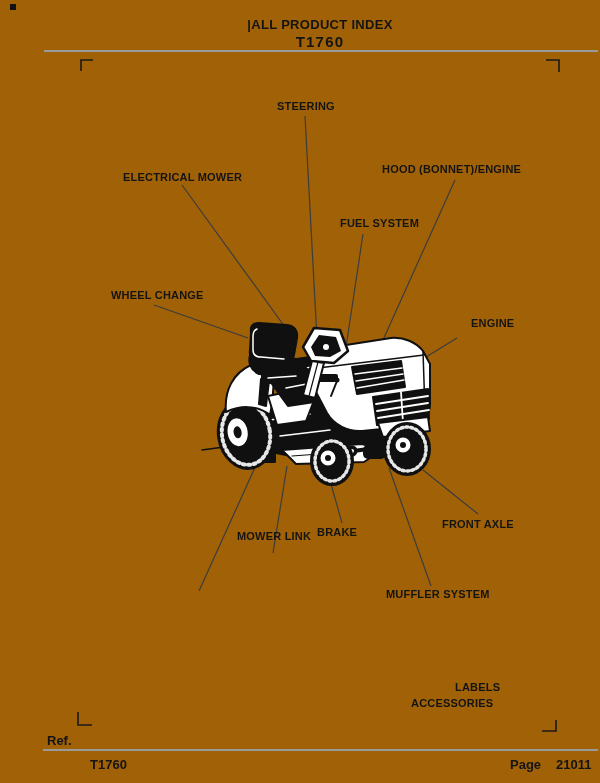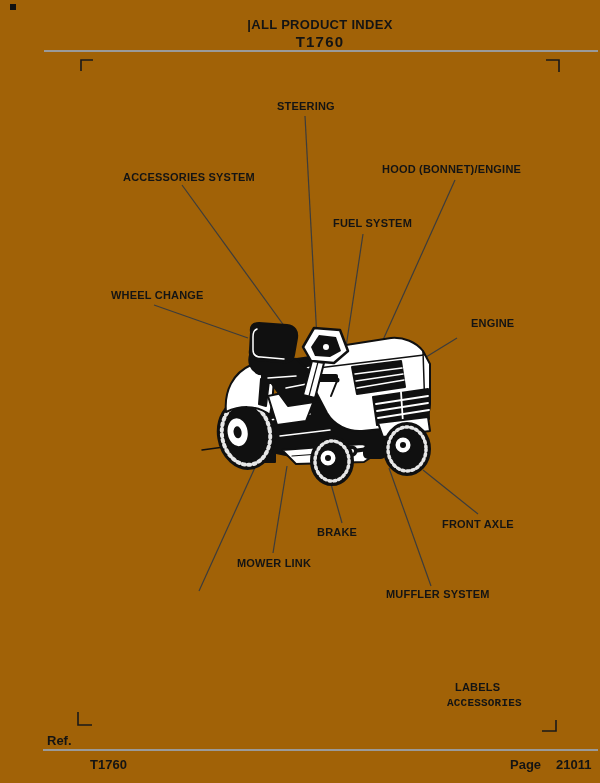--- a/index.html
+++ b/index.html
@@ -132,31 +132,31 @@
       <g>
         <ellipse cx="407" cy="449" rx="23" ry="26" fill="#101010"></ellipse>
         <ellipse cx="407" cy="449" rx="19" ry="22" stroke="#ffffff" stroke-width="3.5" stroke-dasharray="2 3" opacity=".9"></ellipse>
         <circle cx="403" cy="445" r="8.5" fill="#ffffff" stroke-width="2"></circle>
         <circle cx="403" cy="445" r="3" fill="#101010" stroke="none"></circle>
       </g>
     </g>
   </svg>
 
   <div class="lbl" style="left:277px;top:100px;">STEERING</div>
-  <div class="lbl" style="left:123px;top:171px;">ACCESSORIES SYSTEM</div>
+  <div class="lbl" style="left:123px;top:171px;">ELECTRICAL MOWER</div>
   <div class="lbl" style="left:382px;top:163px;">HOOD (BONNET)/ENGINE</div>
-  <div class="lbl" style="left:333px;top:217px;">FUEL SYSTEM</div>
+  <div class="lbl" style="left:340px;top:217px;">FUEL SYSTEM</div>
   <div class="lbl" style="left:111px;top:289px;">WHEEL CHANGE</div>
   <div class="lbl" style="left:471px;top:317px;">ENGINE</div>
   <div class="lbl" style="left:442px;top:518px;">FRONT AXLE</div>
   <div class="lbl" style="left:317px;top:526px;">BRAKE</div>
-  <div class="lbl" style="left:237px;top:557px;">MOWER LINK</div>
+  <div class="lbl" style="left:237px;top:530px;">MOWER LINK</div>
   <div class="lbl" style="left:378px;top:588px;padding-left:8px;">MUFFLER SYSTEM</div>
   <div class="lbl" style="left:455px;top:681px;">LABELS</div>
-  <div class="lbl" style="left:447px;top:697px;font-family:Liberation Mono, monospace;">ACCESSORIES</div>
+  <div class="lbl" style="left:411px;top:697px;">ACCESSORIES</div>
 
   <div class="abs rule" style="left:43px;top:749px;width:555px;"></div>
   <div class="abs ftr" style="left:47px;top:734px;text-align:center;">Ref.</div>
   <div class="abs ftr" style="left:90px;top:758px;">T1760</div>
   <div class="abs ftr" style="left:510px;top:758px;">Page</div>
   <div class="abs ftr" style="left:556px;top:758px;">21011</div>
 
 </div>
 
 </body></html>

